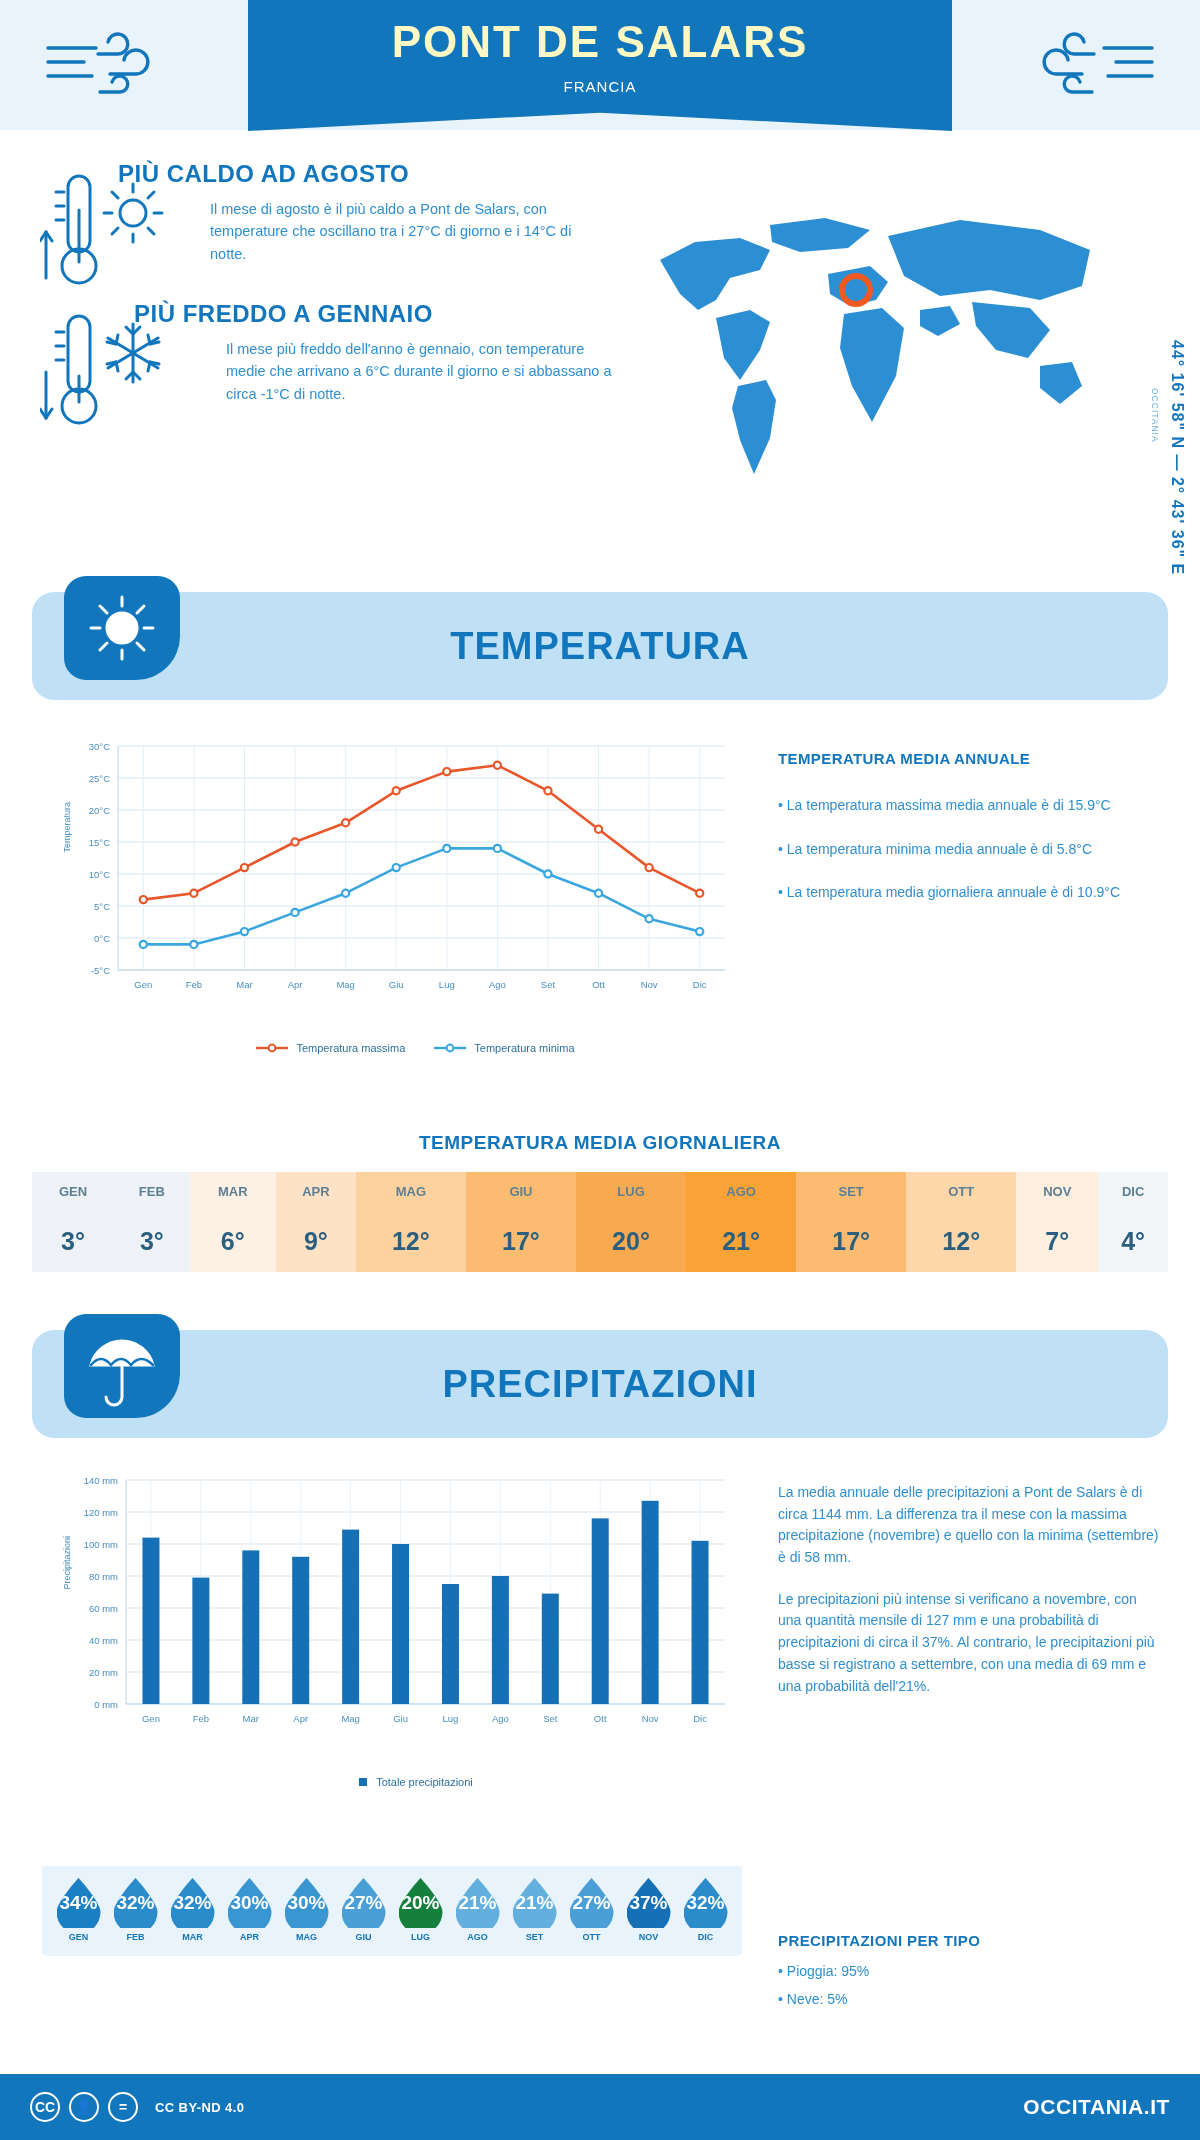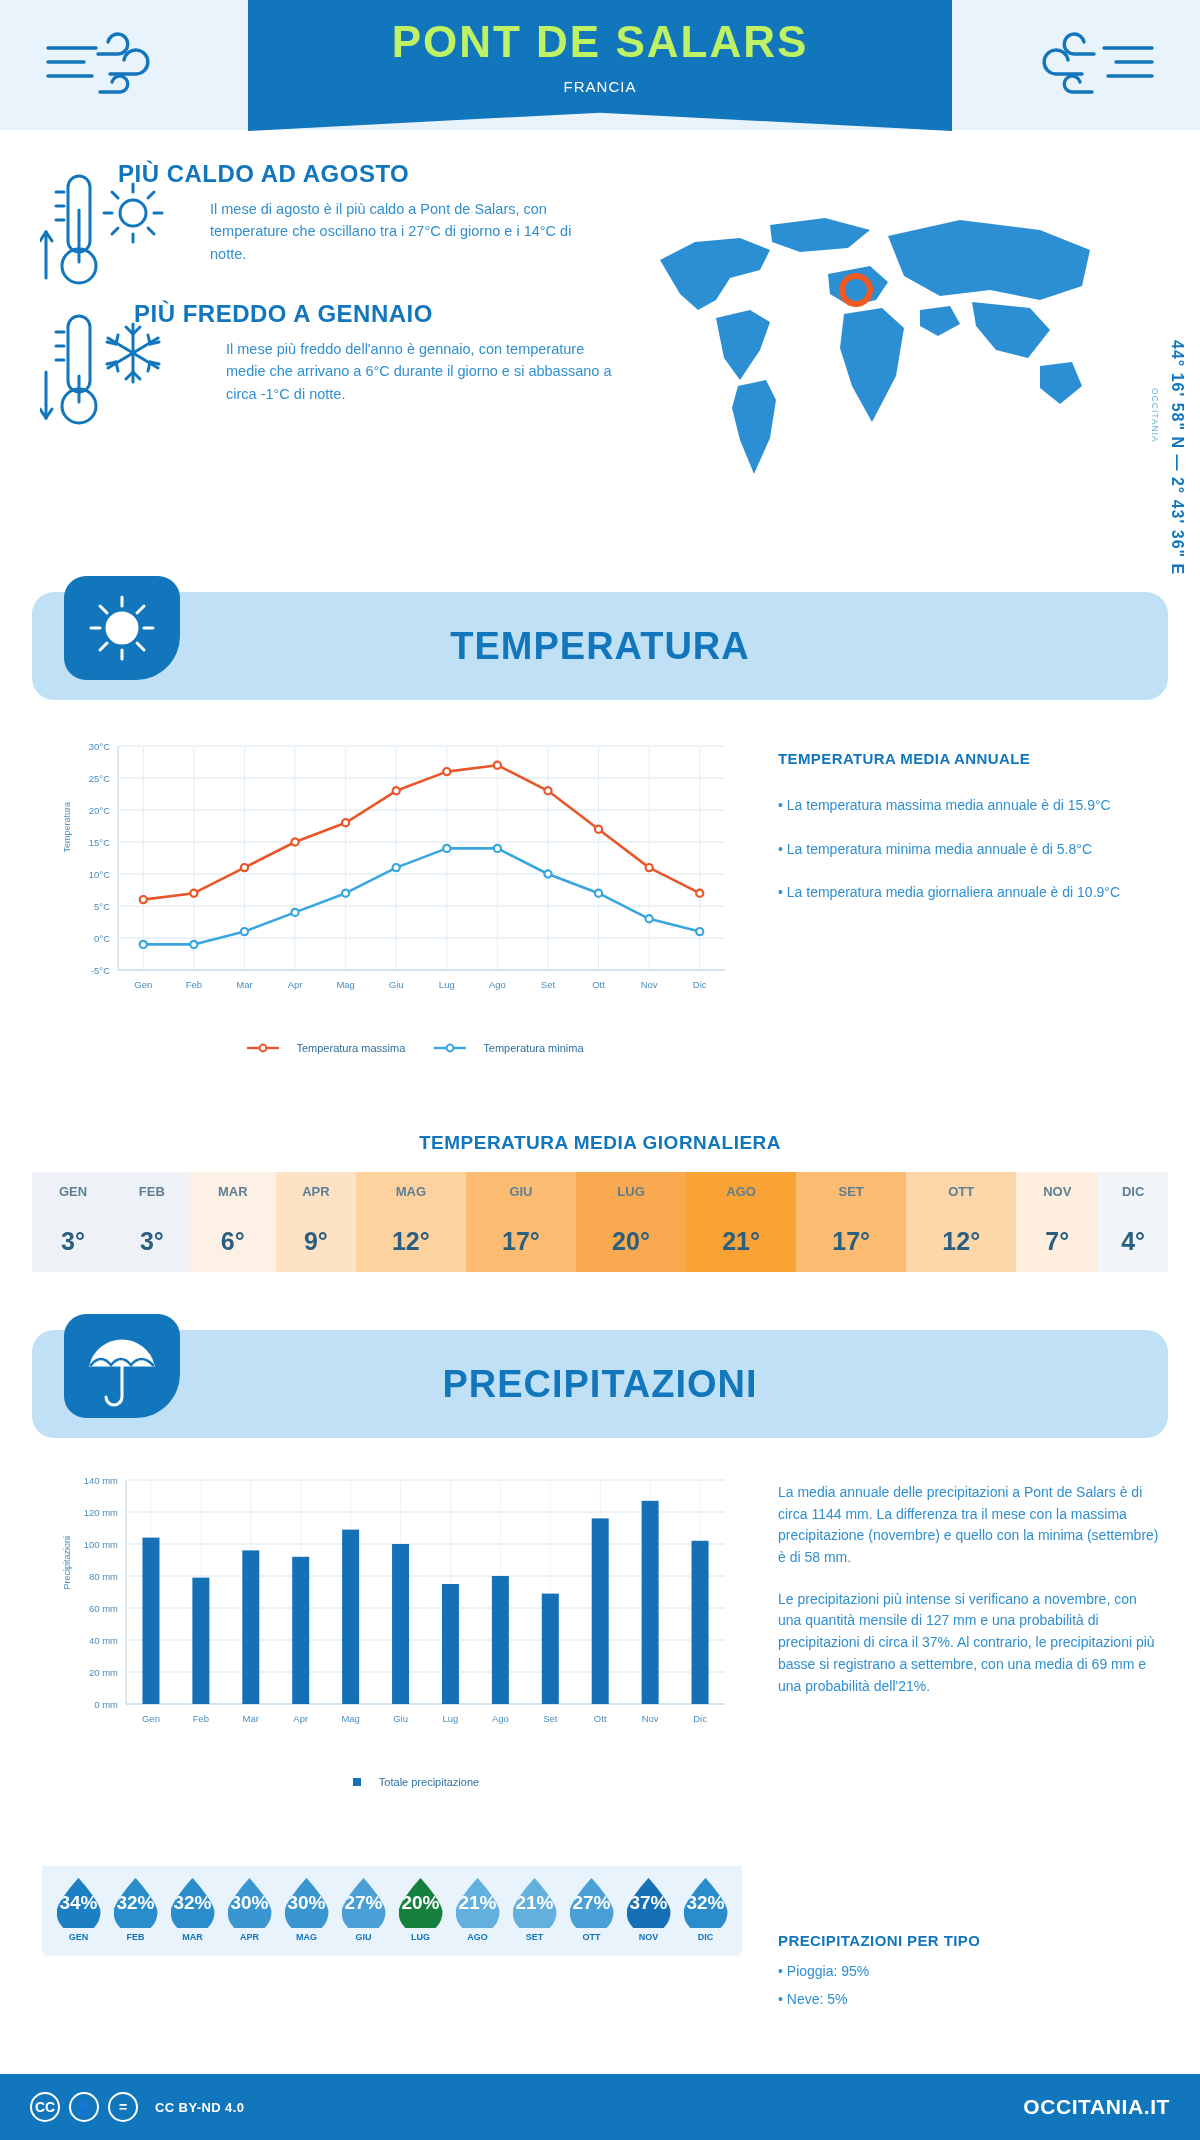--- a/index.html
+++ b/index.html
@@ -22,21 +22,21 @@
     background:#e9f3fb;
   }
   .header-center {
     position:absolute; left:248px; top:0; width:704px; height:131px;
     background:#1276bc;
     clip-path: polygon(0 0, 100% 0, 100% 100%, 50% 86%, 0 100%);
     display:flex; flex-direction:column; align-items:center; justify-content:flex-start;
     padding-top:18px;
   }
   .header-title {
-    color:#bef264; font-size:44px; font-weight:bold; letter-spacing:2px;
+    color:#fef9c3; font-size:44px; font-weight:bold; letter-spacing:2px;
     text-transform:uppercase; margin:0; line-height:1.1;
   }
   .header-sub {
     color:#ffffff; font-size:15px; letter-spacing:1px; margin-top:12px;
   }
   .wind-icon-left { position:absolute; left:40px; top:30px; }
   .wind-icon-right { position:absolute; right:40px; top:30px; }
 
   
   .top-info { position:absolute; left:0; top:160px; width:1200px; height:420px; }
@@ -84,21 +84,21 @@
   .chart-box { position:absolute; }
   .axis-label-v {
     position:absolute; writing-mode:vertical-rl; transform:rotate(180deg);
     font-size:9px; color:#4a8fc0;
   }
   .tick { font-size:9.5px; fill:#4a8fc0; }
   .legend-row {
     display:flex; align-items:center; justify-content:center; gap:28px;
     font-size:11px; color:#2f6f9e; margin-top:6px;
   }
-  .legend-item { display:flex; align-items:center; gap:16px; }
+  .legend-item { display:flex; align-items:center; gap:7px; }
 
   
   .side-head {
     font-size:15px; font-weight:bold; color:#1276bc; letter-spacing:.4px;
   }
   .side-p { font-size:14px; color:#2f8fd0; line-height:1.55; }
 
   
   .tbl-title {
     position:absolute; left:0; width:1200px; text-align:center;
@@ -493,21 +493,21 @@
         <rect x="481.79166666666663" y="127.6" width="17" height="110.4" fill="#1570b5"></rect>
         <rect x="531.7083333333333" y="52.39999999999998" width="17" height="185.60000000000002" fill="#1570b5"></rect>
         <rect x="581.625" y="34.80000000000001" width="17" height="203.2" fill="#1570b5"></rect>
         <rect x="631.5416666666666" y="74.80000000000001" width="17" height="163.2" fill="#1570b5"></rect>
       </svg>
     <div class="legend-row" style="margin-left:30px;">
       <div class="legend-item">
         <svg width="12" height="12">
             <rect x="2" y="2" width="8" height="8" fill="#1570b5"></rect>
           </svg>
-        <span>Totale precipitazione</span>
+        <span>Totale precipitazioni</span>
       </div>
     </div>
   </div>
 
   <div style="position:absolute; left:778px; top:1482px; width:382px;">
     <div class="side-p">La media annuale delle precipitazioni a Pont de Salars è di circa 1144 mm. La differenza tra il mese con la massima precipitazione (novembre) e quello con la minima (settembre) è di 58 mm.</div>
     <div class="side-p" style="margin-top:20px;">Le precipitazioni più intense si verificano a novembre, con una quantità mensile di 127 mm e una probabilità di precipitazioni di circa il 37%. Al contrario, le precipitazioni più basse si registrano a settembre, con una media di 69 mm e una probabilità dell'21%.</div>
   </div>
 
   <div class="prob-panel" style="top:1866px;">

